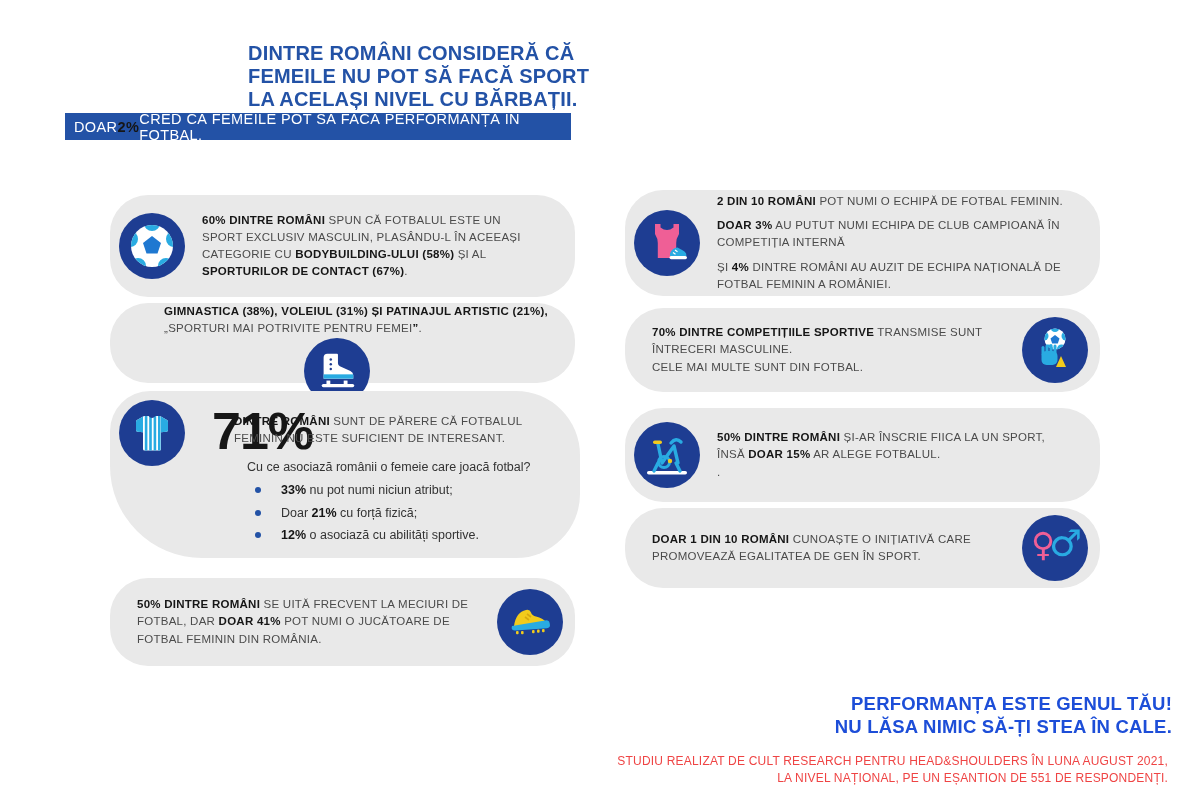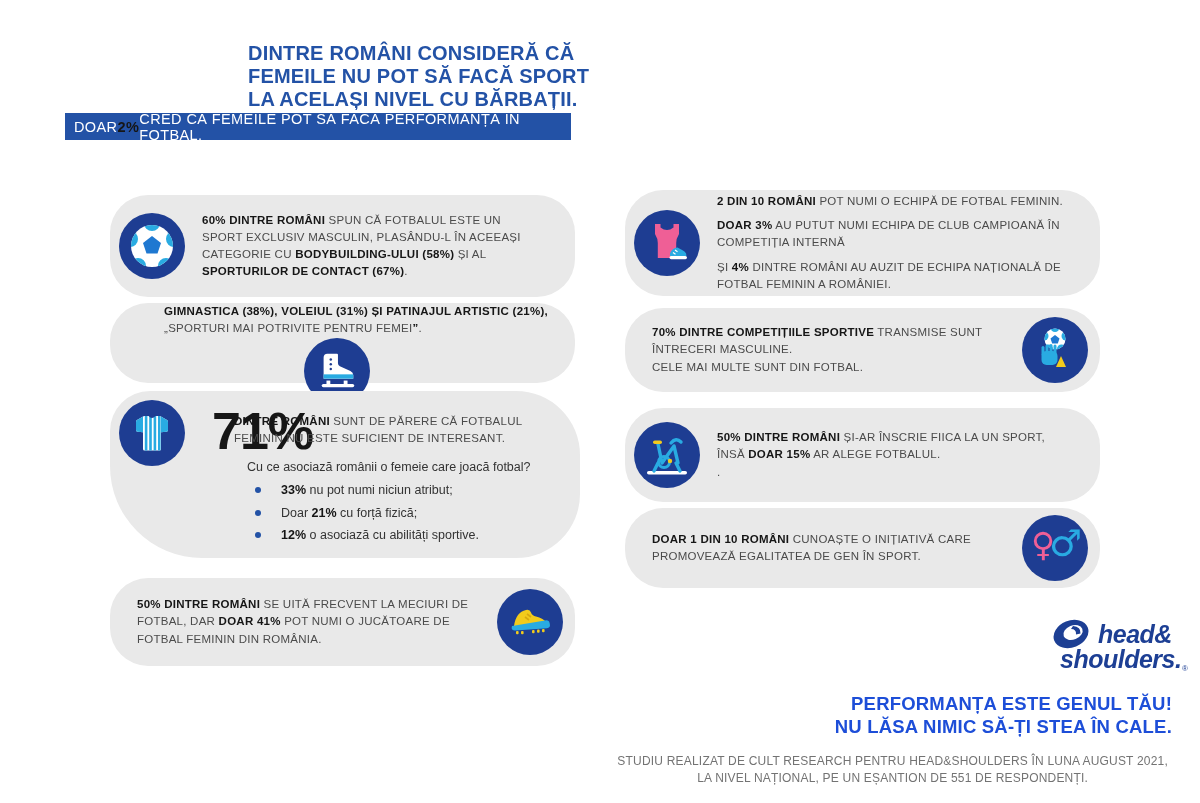--- a/index.html
+++ b/index.html
@@ -47,21 +47,21 @@
   
   .logo{position:absolute;left:1042px;top:612px;width:158px;height:72px;color:#1d3f94;}
   .logo-mark{position:absolute;left:8px;top:2px;}
   .logo-l1{position:absolute;left:56px;top:8px;font-size:25px;font-weight:bold;
            font-style:italic;letter-spacing:-.5px;}
   .logo-l2{position:absolute;left:18px;top:33px;font-size:25px;font-weight:bold;
            font-style:italic;letter-spacing:-.5px;}
   .logo-reg{position:absolute;left:140px;top:52px;font-size:8px;}
   .tagline{position:absolute;right:28px;top:692px;text-align:right;color:#1d4ed8;
            font-size:18.5px;font-weight:bold;line-height:1.25;letter-spacing:.2px;}
-  .study{position:absolute;right:32px;top:753px;text-align:center;color:#737373;
+  .study{position:absolute;right:32px;top:753px;text-align:right;color:#ef4444;
          font-size:12px;line-height:1.4;letter-spacing:.2px;}
 </style>
 </head>
 <body>
 
 <div class="canvas">
 
   <div class="title-block">
     <div>DINTRE ROMÂNI CONSIDERĂ CĂ</div>
     <div>FEMEILE NU POT SĂ FACĂ SPORT</div>
@@ -231,32 +231,20 @@
   </div>
 
   <div class="card icon-right" style="left:625px;top:508px;width:475px;height:80px;">
     <div class="icon-circle">
       <span style="position:absolute;left:9px;top:13px;font-size:33px;line-height:1;font-weight:bold;color:#ef5f96;font-family:'DejaVu Sans',sans-serif;">♀</span>
       <span style="position:absolute;left:27px;top:10px;font-size:37px;line-height:1;font-weight:bold;color:#29abe2;font-family:'DejaVu Sans',sans-serif;">♂</span>
     </div>
     <div class="cardtext"><span class="b">DOAR 1 DIN 10 ROMÂNI</span><span class="r"> CUNOAȘTE O INIȚIATIVĂ CARE PROMOVEAZĂ EGALITATEA DE GEN ÎN SPORT.</span></div>
   </div>
 
-  <div class="logo">
-    <div class="logo-mark">
-      <svg width="42" height="40" viewBox="0 0 42 40">
-        <ellipse cx="21" cy="20" rx="18" ry="13.5" fill="#1d3f94" transform="rotate(-22 21 20)"></ellipse>
-        <ellipse cx="23" cy="18.5" rx="10" ry="7" fill="#ffffff" transform="rotate(-22 23 18.5)"></ellipse>
-        <path d="M23,12 q8,0.5 7.5,7.5 l-4.5,1 q0.5,-5.5 -5,-5.5 z" fill="#1d3f94"></path>
-      </svg>
-    </div>
-    <div class="logo-l1">head&amp;</div>
-    <div class="logo-l2">shoulders.</div>
-    <div class="logo-reg">®</div>
-  </div>
 
   <div class="tagline">
     <div>PERFORMANȚA ESTE GENUL TĂU!</div>
     <div>NU LĂSA NIMIC SĂ-ȚI STEA ÎN CALE.</div>
   </div>
 
   <div class="study">
     <div>STUDIU REALIZAT DE CULT RESEARCH PENTRU HEAD&amp;SHOULDERS ÎN LUNA AUGUST 2021,</div>
     <div>LA NIVEL NAȚIONAL, PE UN EȘANTION DE 551 DE RESPONDENȚI.</div>
   </div>

